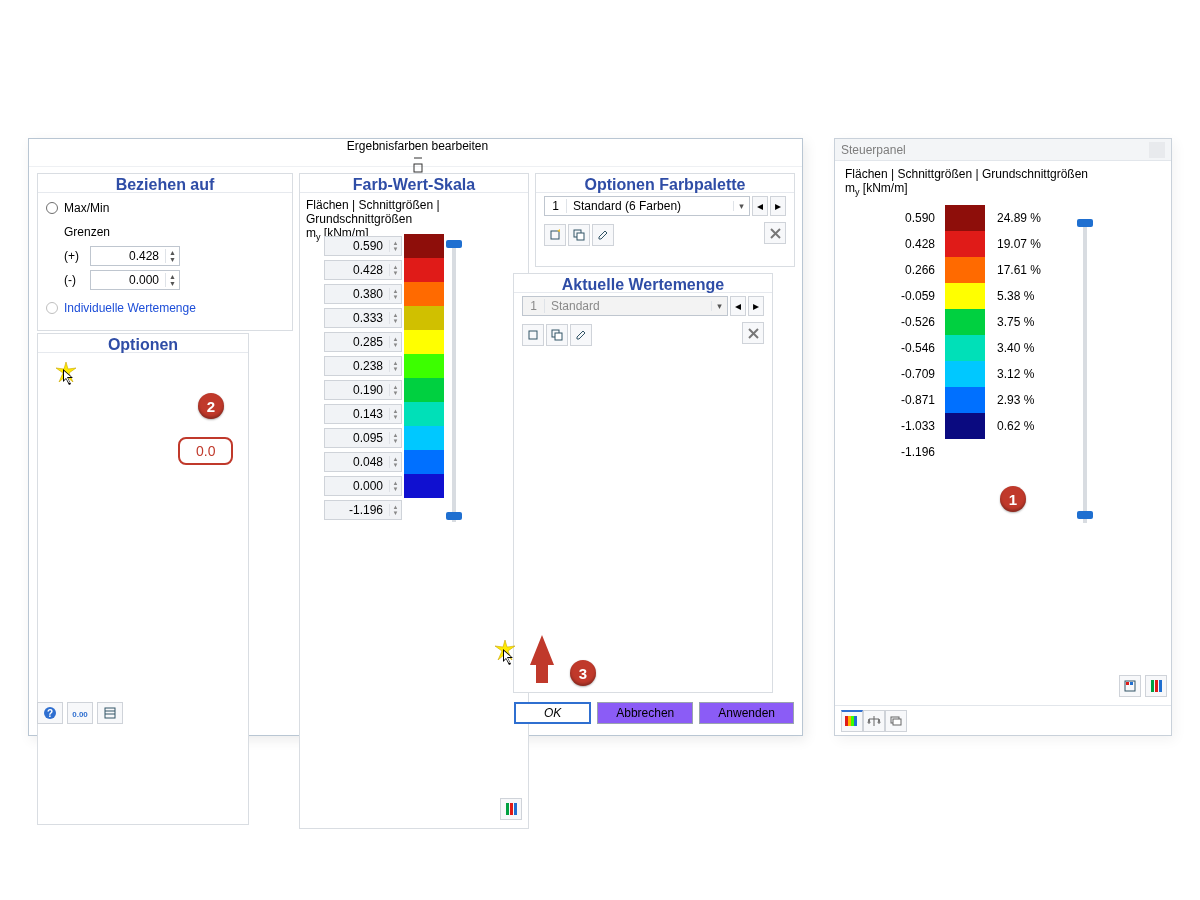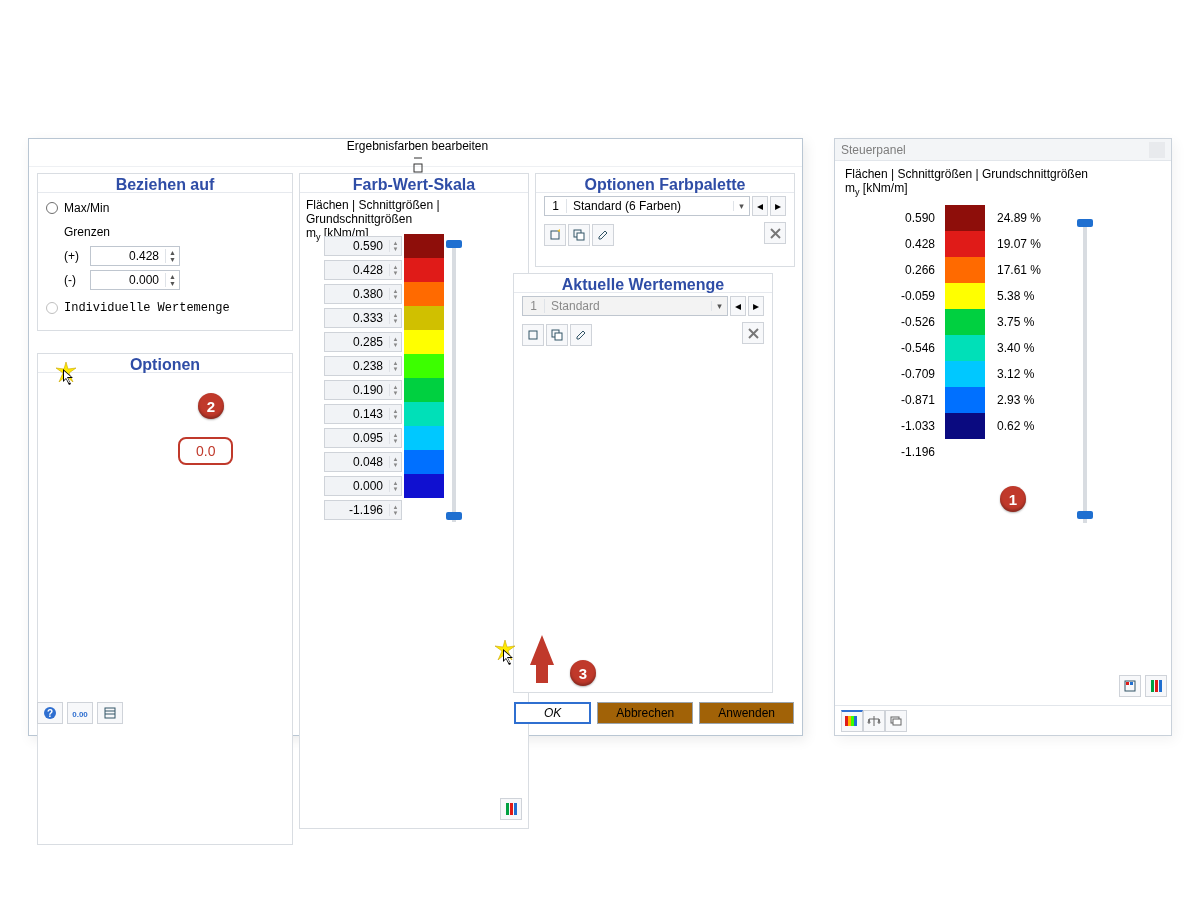--- a/index.html
+++ b/index.html
@@ -29,36 +29,36 @@
   .group-title {
     position: absolute; top: -1px; left: 0; right: 0; height: 20px;
     padding: 3px 6px 0 6px; color: #2f4da6; font-weight: 600; font-size: 16px;
     border-bottom: 1px solid #e6e9ee;
     text-align: center;
   }
   .group-inner { position: absolute; top: 24px; left: 8px; right: 8px; bottom: 8px; }
 
   
   .g-bez { left: 0; top: 0; width: 256px; height: 158px; }
-  .g-opt { left: 0; top: 180px; width: 256px; height: 492px; }
+  .g-opt { left: 0; top: 160px; width: 212px; height: 492px; }
 
   
   .g-skala { left: 262px; top: 0; width: 230px; height: 656px; overflow:hidden;}
 
   
   .g-pal  { left: 498px; top: 0; width: 260px; height: 94px; }
   .g-wm   { left: 476px; top: 100px; width: 260px; height: 420px; }
 
   .radio-row { display: flex; align-items: center; height: 20px; margin-bottom: 4px; }
   .radio {
     width: 12px; height: 12px; border-radius: 50%; border: 1px solid #6f6f6f;
     margin-right: 6px; display: inline-block; position: relative; flex: 0 0 auto;
   }
   .radio.disabled { border-color: #bfbfbf; }
-  .disabled-text { color: #000000; font-family: Liberation Mono, monospace; }
+  .disabled-text { color: #1d4ed8; }
 
   .numfield {
     display: flex; align-items: center; height: 20px; border: 1px solid #bfc6cf;
     background: #fff; font-size: 12px;
   }
   .numfield .val { flex: 1; text-align: right; padding: 0 6px; }
   .numfield .spin { width: 14px; border-left: 1px solid #dfe3e8; display: flex; flex-direction: column; }
   .spin i { flex: 1; display: flex; align-items: center; justify-content: center; font-size: 7px; color: #555; }
 
   .small-label { width: 26px; }
@@ -103,21 +103,21 @@
   
   .bottombar {
     position: absolute; left: 8px; right: 8px; bottom: 8px; height: 28px;
     display: flex; align-items: center;
   }
   .pill {
     width: 26px; height: 22px; border: 1px solid #cfd3d9; background: #f7f8fa; margin-right: 4px;
     display:flex;align-items:center;justify-content:center;
   }
   .pushbtn {
-    height: 22px; padding: 0 18px; border: 1px solid #9aa4ae; background: #a16207;
+    height: 22px; padding: 0 18px; border: 1px solid #9aa4ae; background: #8b5cf6;
     margin-left: 6px; font-size: 12px; display:flex; align-items:center; cursor: default;
   }
   .pushbtn.primary { border: 2px solid #2f6fd0; background: #fff; padding: 0 28px; font-style: italic; }
 
   
   .panel {
     position: absolute; left: 834px; top: 138px; width: 338px; height: 598px;
     border: 1px solid #c9d1da; background: #fff;
     box-shadow: 3px 4px 12px rgba(0,0,0,0.05);
   }

